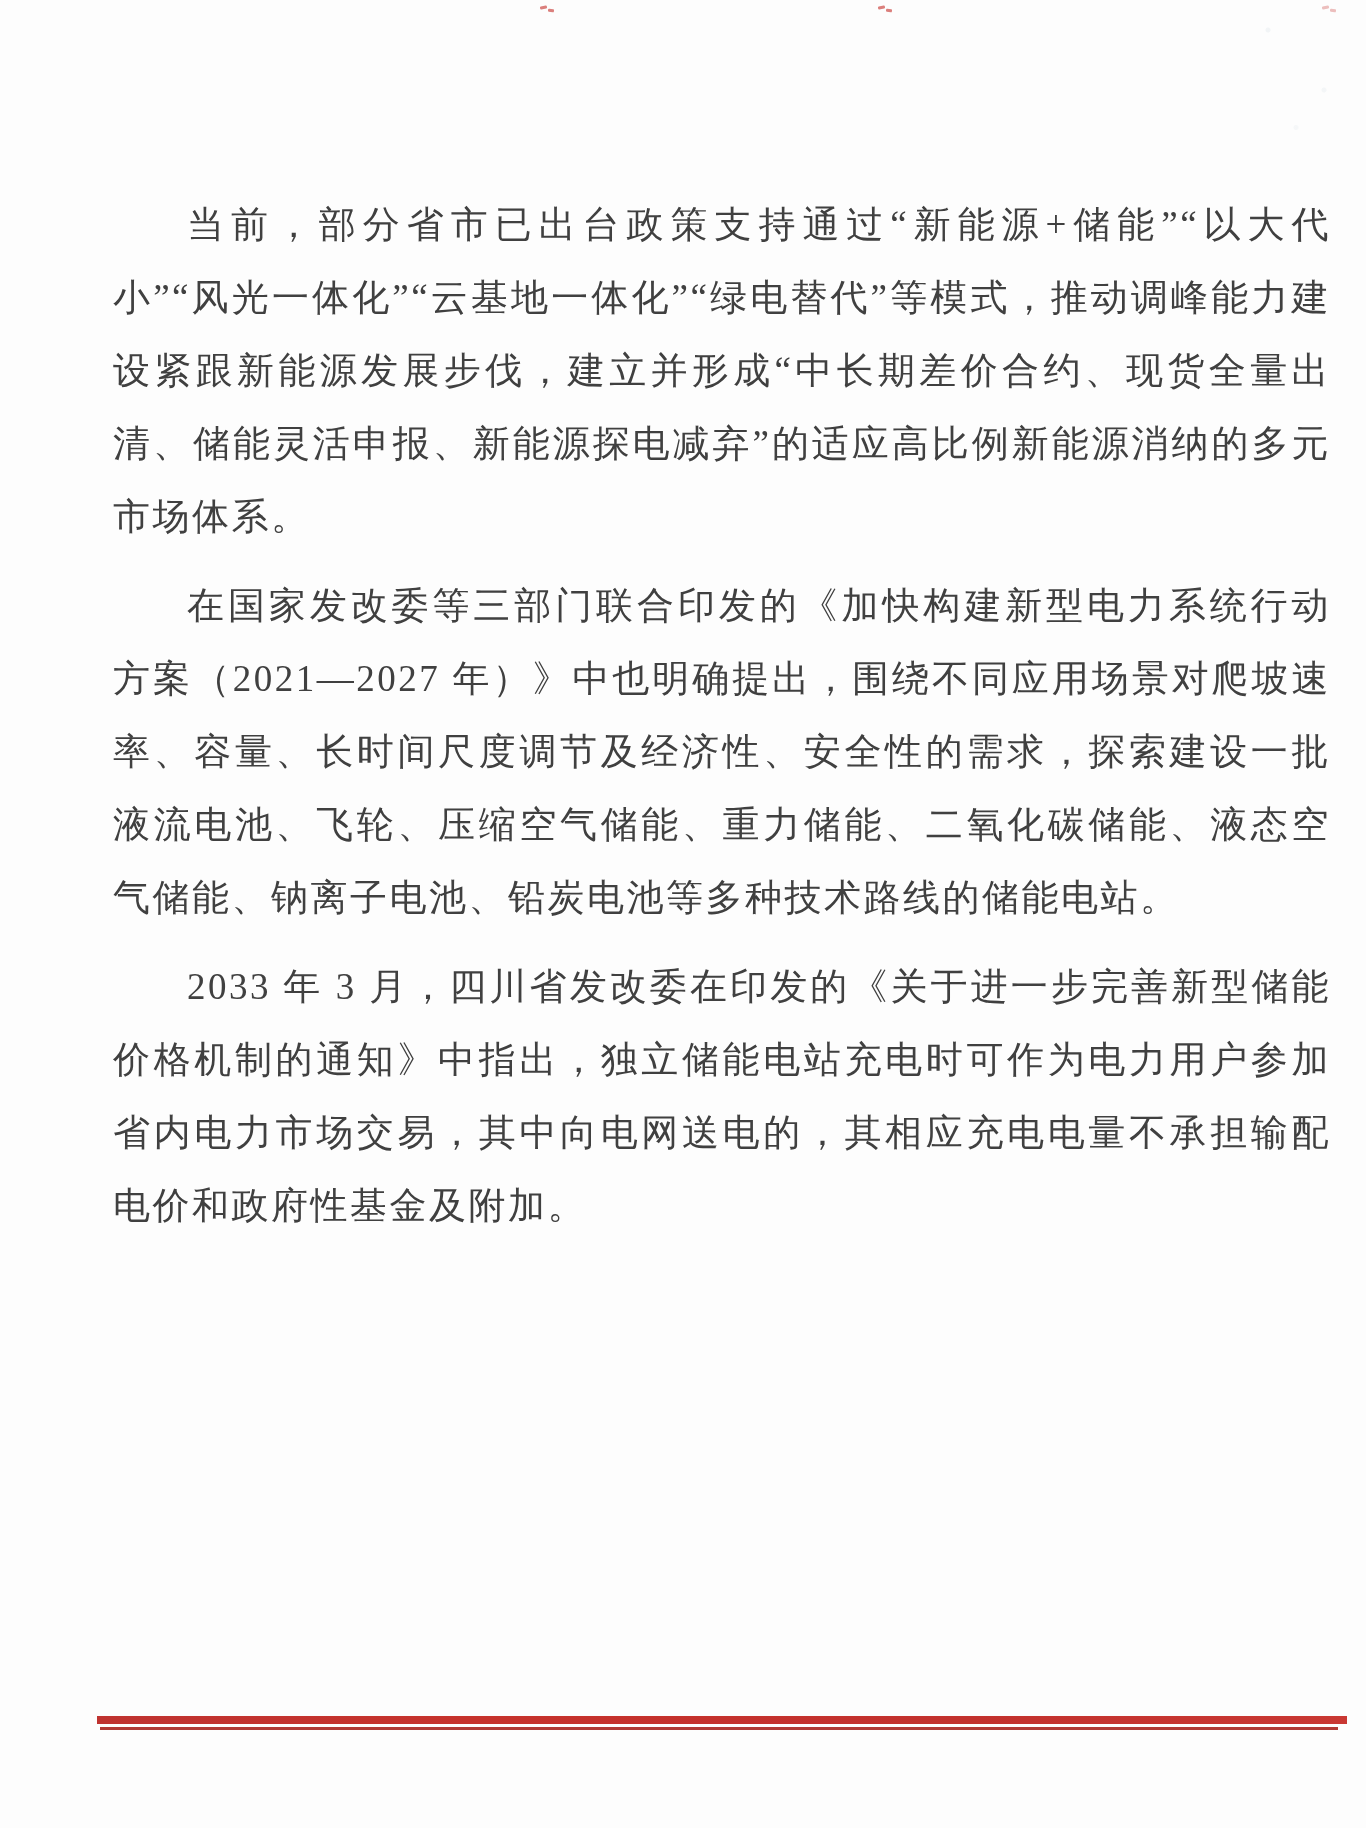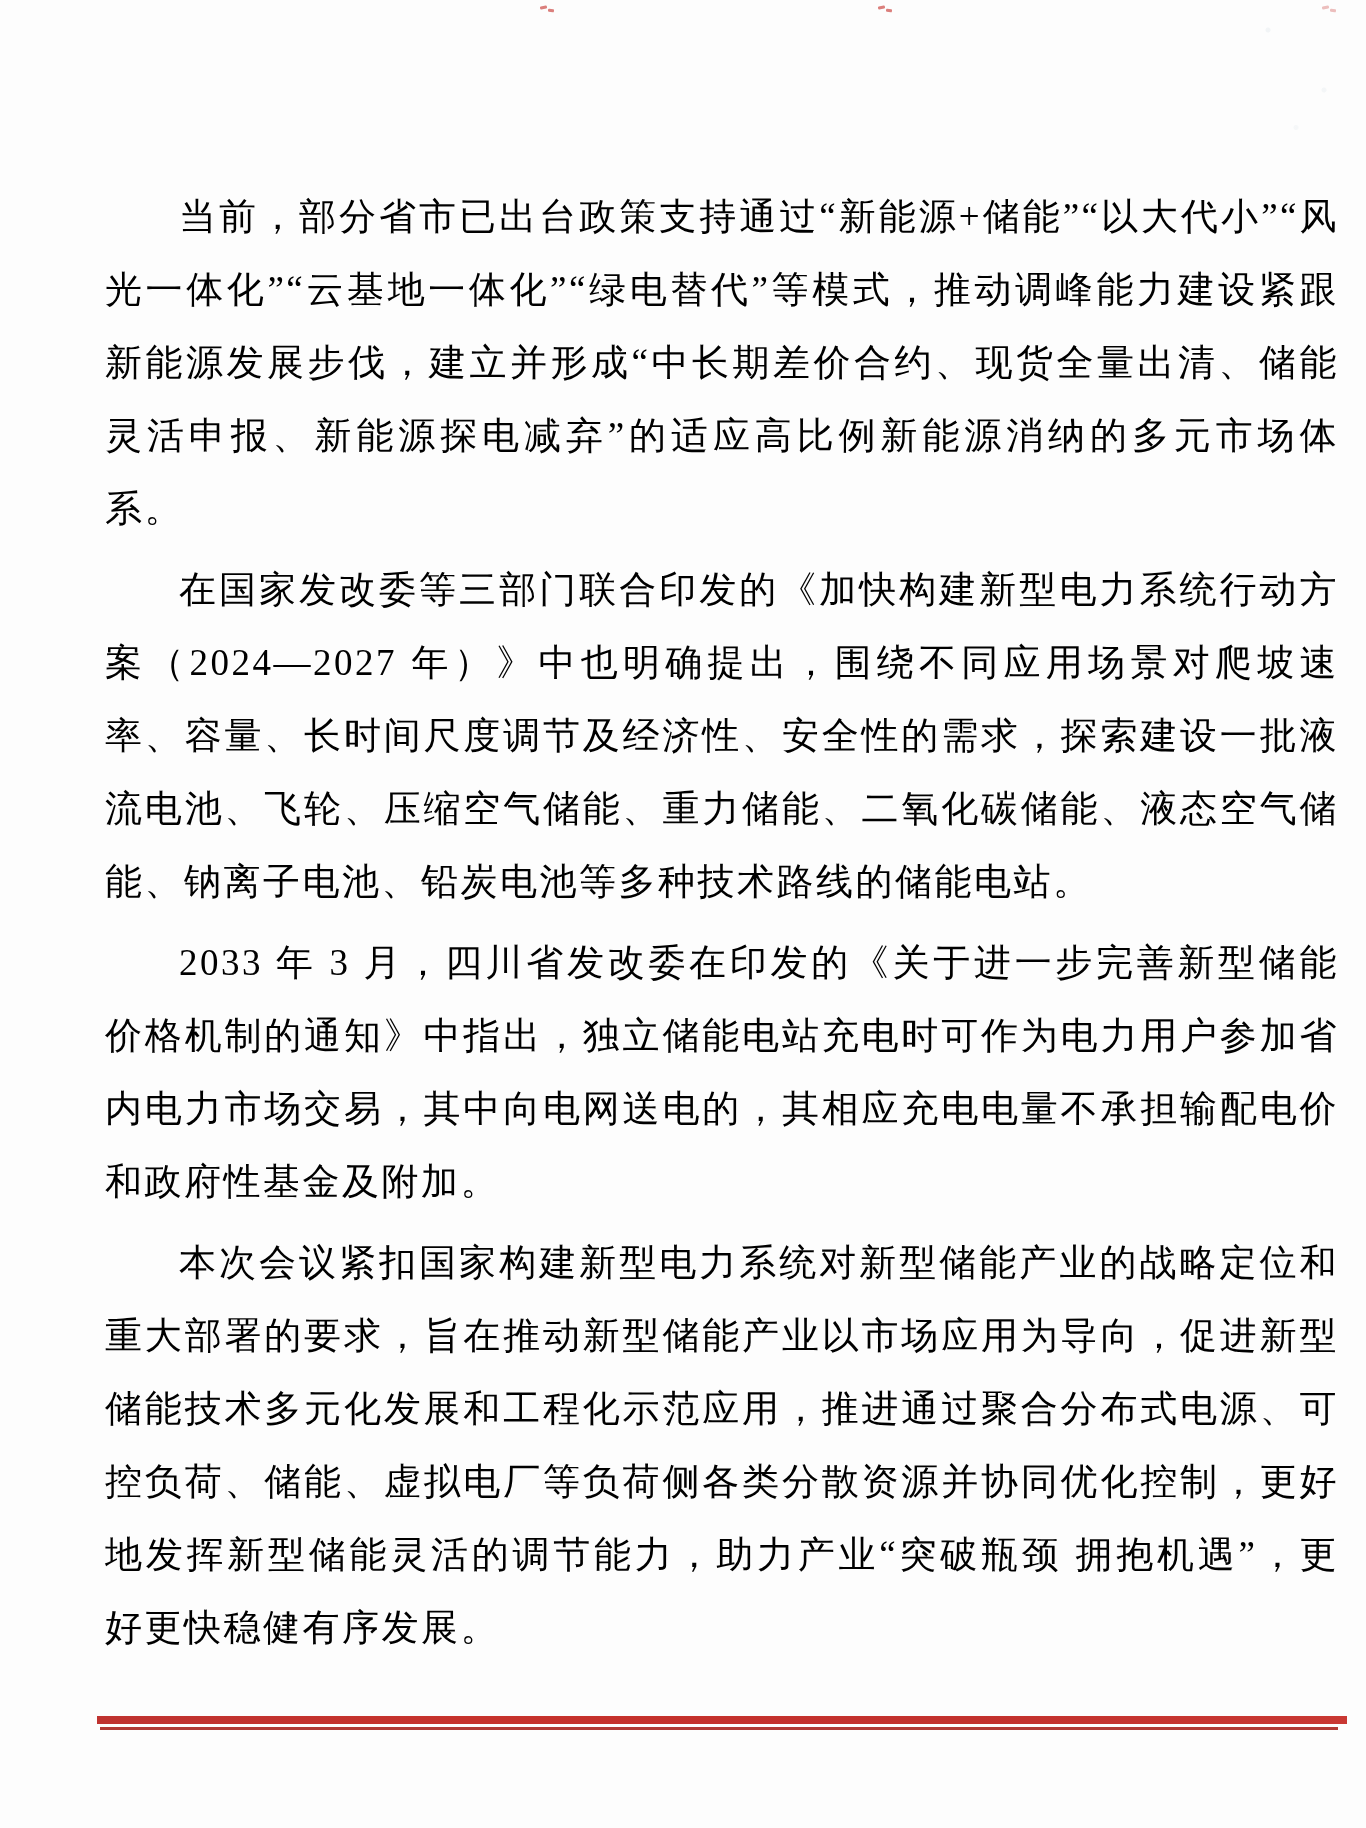--- a/index.html
+++ b/index.html
@@ -46,26 +46,26 @@
   .print-mark.mark-2 { left: 878px; }
   .print-mark.mark-3 { left: 1322px; opacity: 0.5; }
 
   .text-block {
     position: absolute;
     left: 97px;
     top: 172px;
     width: 1250px;
   }
   .text-block p {
-    margin: 8px;
+    margin: 16px;
     padding: 0;
     font-size: 37px;
     line-height: 73px;
     letter-spacing: 2.5px;
-    color: #000000;
+    color: #404040;
     text-align: justify;
     text-indent: 2em;
   }
 
   .footer-rule {
     position: absolute;
     left: 97px;
     top: 1716px;
     width: 1250px;
   }
@@ -96,23 +96,22 @@
       <i></i>
       <i></i>
     </span>
   <span class="print-mark mark-3">
       <i></i>
       <i></i>
     </span>
 
   <main class="text-block">
     <p>当前，部分省市已出台政策支持通过“新能源+储能”“以大代小”“风光一体化”“云基地一体化”“绿电替代”等模式，推动调峰能力建设紧跟新能源发展步伐，建立并形成“中长期差价合约、现货全量出清、储能灵活申报、新能源探电减弃”的适应高比例新能源消纳的多元市场体系。</p>
-    <p>在国家发改委等三部门联合印发的《加快构建新型电力系统行动方案（2024—2027 年）》中也明确提出，围绕不同应用场景对爬坡速率、容量、长时间尺度调节及经济性、安全性的需求，探索建设一批液流电池、飞轮、压缩空气储能、重力储能、二氧化碳储能、液态空气储能、钠离子电池、铅炭电池等多种技术路线的储能电站。</p>
+    <p>在国家发改委等三部门联合印发的《加快构建新型电力系统行动方案（2021—2027 年）》中也明确提出，围绕不同应用场景对爬坡速率、容量、长时间尺度调节及经济性、安全性的需求，探索建设一批液流电池、飞轮、压缩空气储能、重力储能、二氧化碳储能、液态空气储能、钠离子电池、铅炭电池等多种技术路线的储能电站。</p>
     <p>2033 年 3 月，四川省发改委在印发的《关于进一步完善新型储能价格机制的通知》中指出，独立储能电站充电时可作为电力用户参加省内电力市场交易，其中向电网送电的，其相应充电电量不承担输配电价和政府性基金及附加。</p>
-    <p>本次会议紧扣国家构建新型电力系统对新型储能产业的战略定位和重大部署的要求，旨在推动新型储能产业以市场应用为导向，促进新型储能技术多元化发展和工程化示范应用，推进通过聚合分布式电源、可控负荷、储能、虚拟电厂等负荷侧各类分散资源并协同优化控制，更好地发挥新型储能灵活的调节能力，助力产业“突破瓶颈 拥抱机遇”，更好更快稳健有序发展。</p>
   </main>
 
   <div class="footer-rule">
     <div class="rule-thick"></div>
     <div class="rule-thin"></div>
   </div>
 
 </div>
 
 </body></html>

